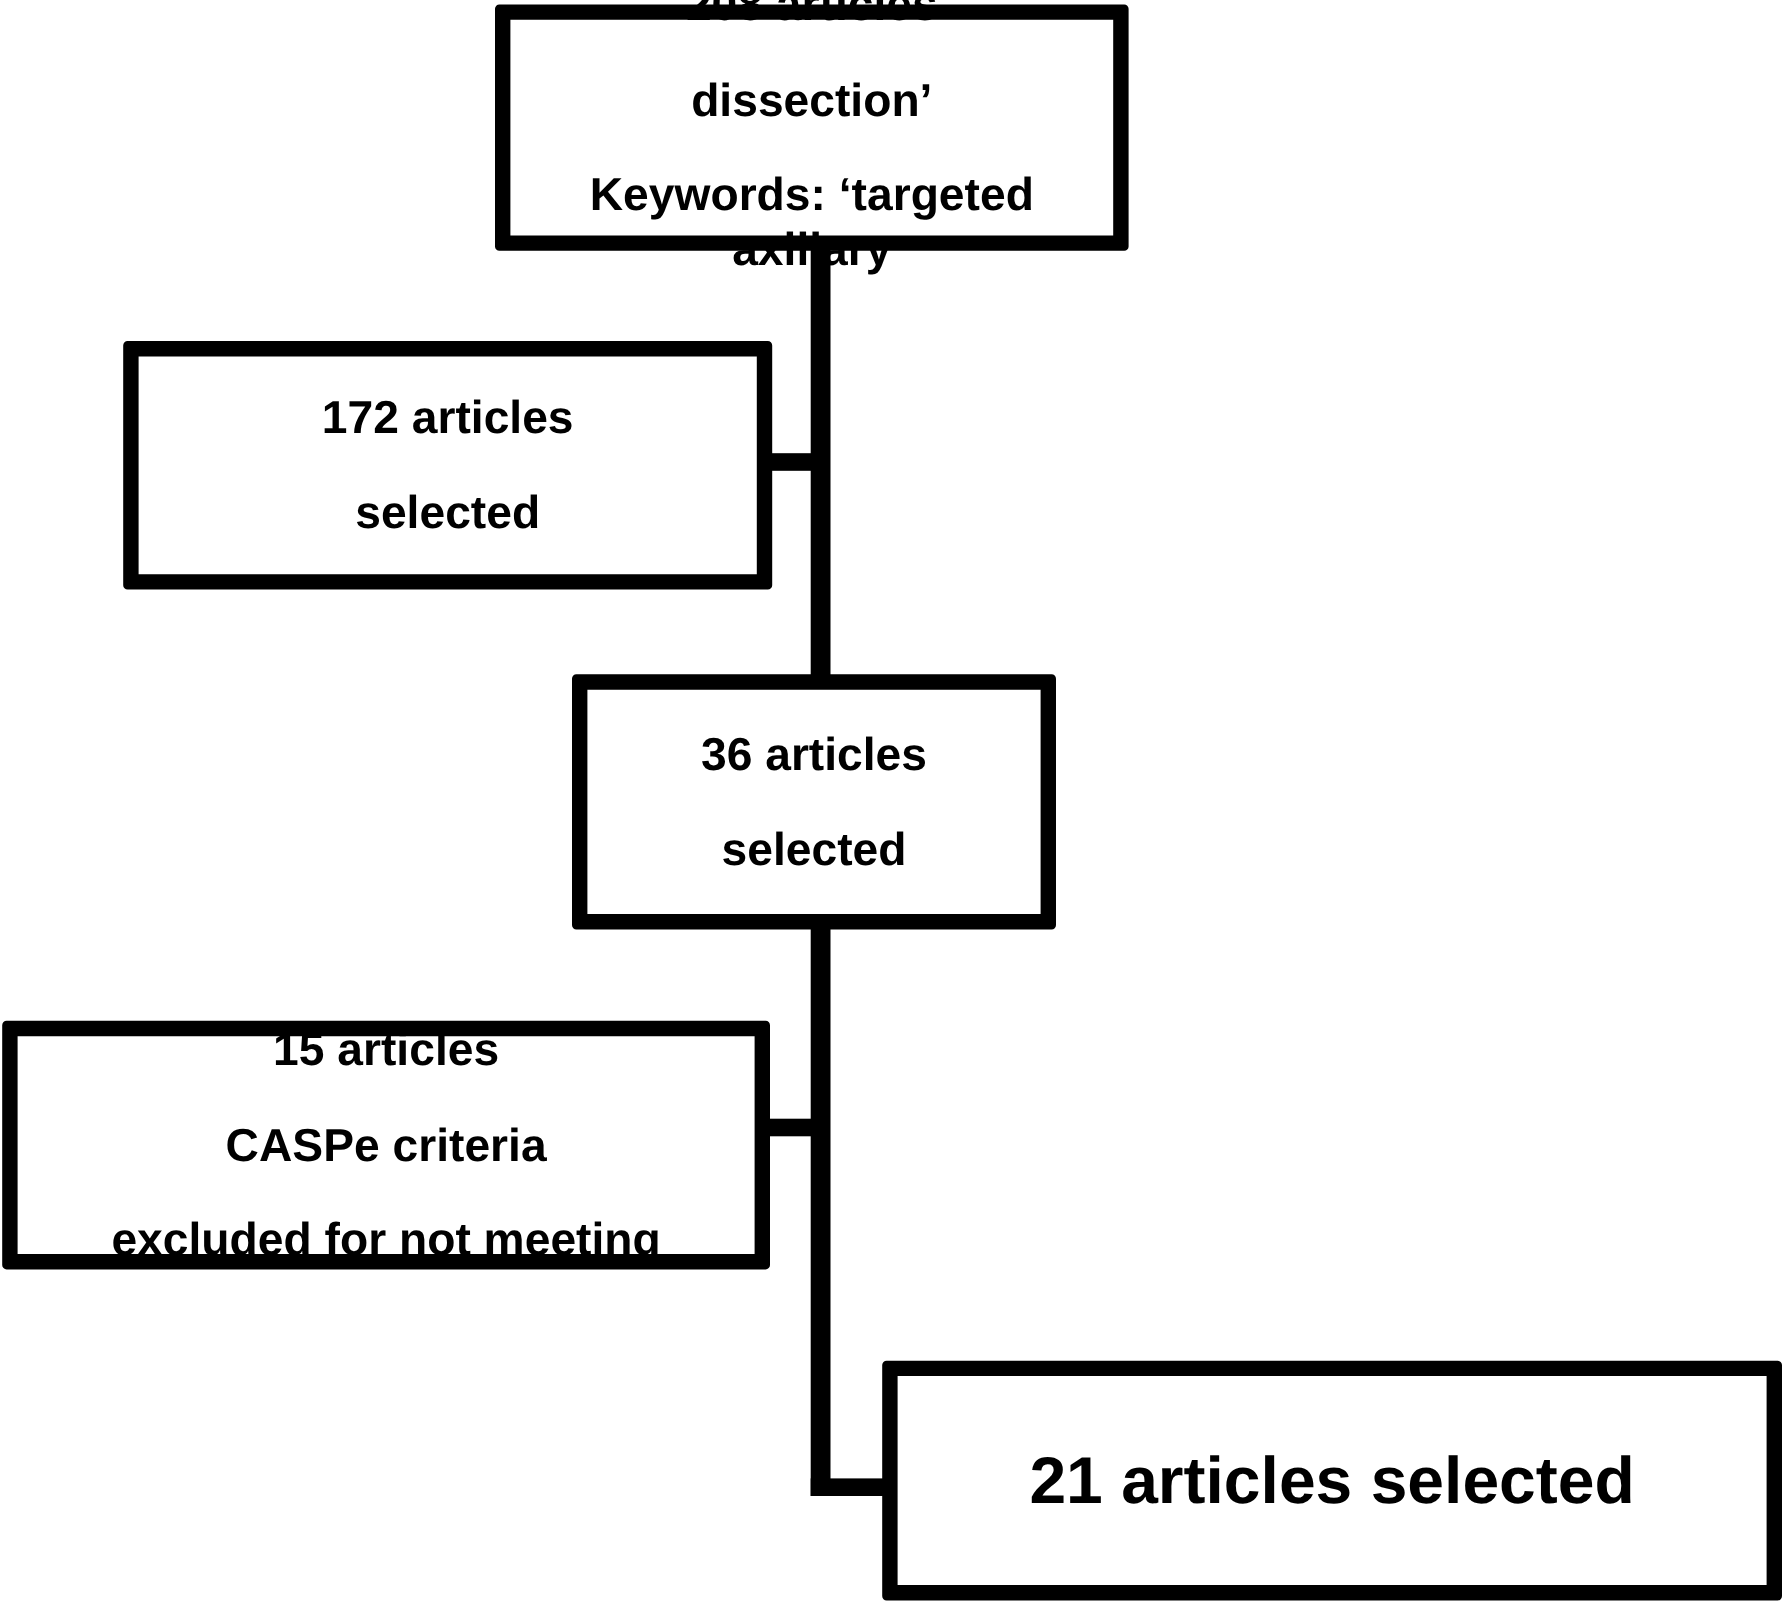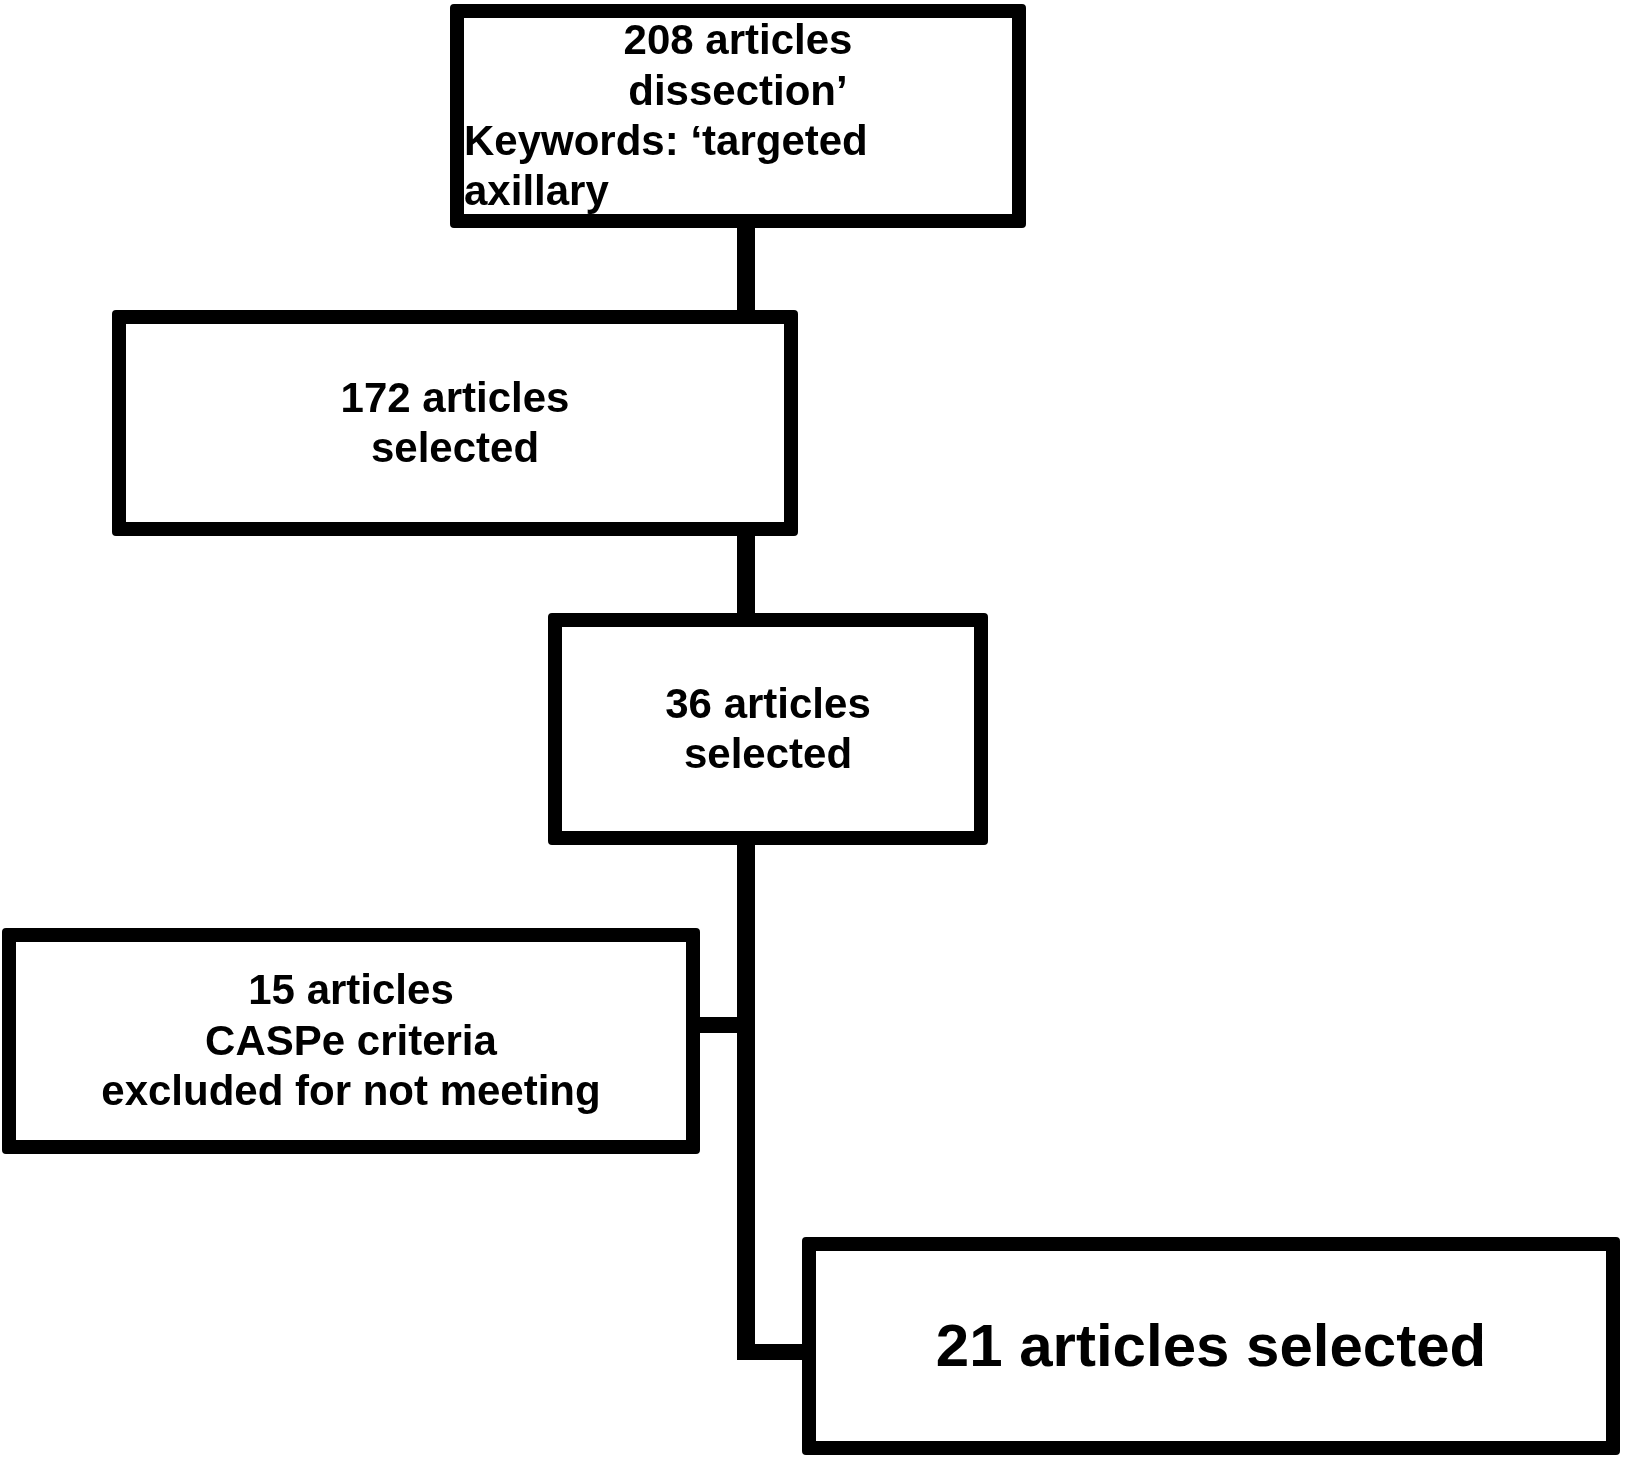--- a/index.html
+++ b/index.html
@@ -19,24 +19,25 @@
   }
   .box {
     position: absolute;
     box-sizing: border-box;
     border: 14px solid #000000;
     background: #ffffff;
     display: flex;
     flex-direction: column;
     justify-content: center;
     align-items: center;
-    text-align: left;
+    text-align: center;
     font-size: 42px;
     line-height: 1.2;
     border-radius: 4px;
+    gap: 36px;
   }
   .box-final {
     font-size: 60px;
   }
   .conn {
     position: absolute;
     background: #000000;
   }
 </style>
 </head>
@@ -49,26 +50,26 @@
   <div class="conn" style="left:737px; top:836px; width:18px; height:524px;"></div>
   <div class="conn" style="left:694px; top:1017px; width:50px; height:16px;"></div>
   <div class="conn" style="left:737px; top:1344px; width:72px; height:16px;"></div>
 
   <div class="box" style="left:450px; top:4px; width:576px; height:224px;">
     <div>208 articles</div>
     <div>dissection’</div>
     <div>Keywords: ‘targeted axillary</div>
   </div>
 
-  <div class="box" style="left:112px; top:310px; width:686px; height:226px;">
+  <div class="box" style="left:112px; top:310px; width:590px; height:226px;">
     <div>172 articles</div>
     <div>selected</div>
   </div>
 
-  <div class="box" style="left:548px; top:613px; width:440px; height:232px;">
+  <div class="box" style="left:520px; top:613px; width:440px; height:232px;">
     <div>36 articles</div>
     <div>selected</div>
   </div>
 
   <div class="box" style="left:2px; top:928px; width:698px; height:226px;">
     <div>15 articles</div>
     <div>CASPe criteria</div>
     <div>excluded for not meeting</div>
   </div>
 

